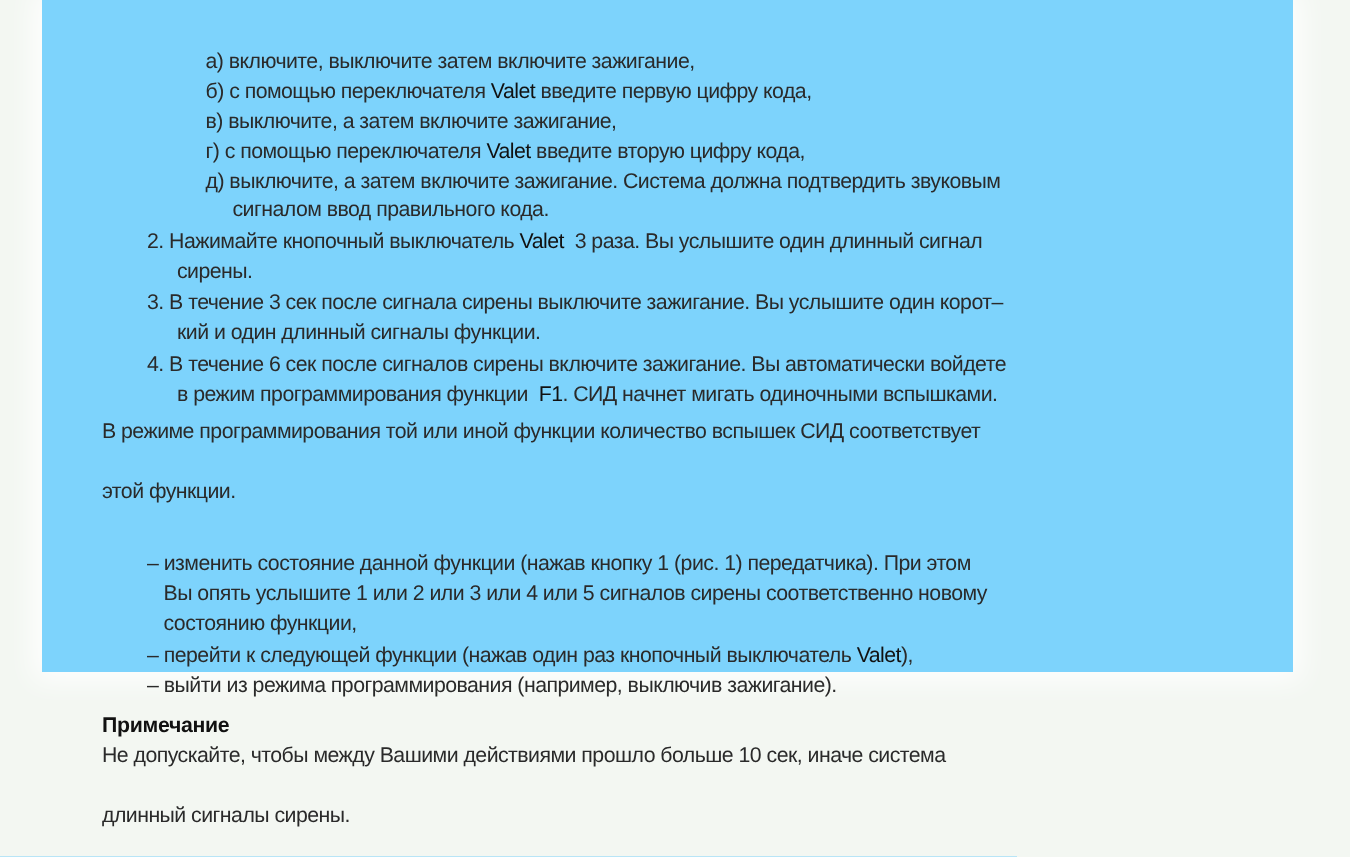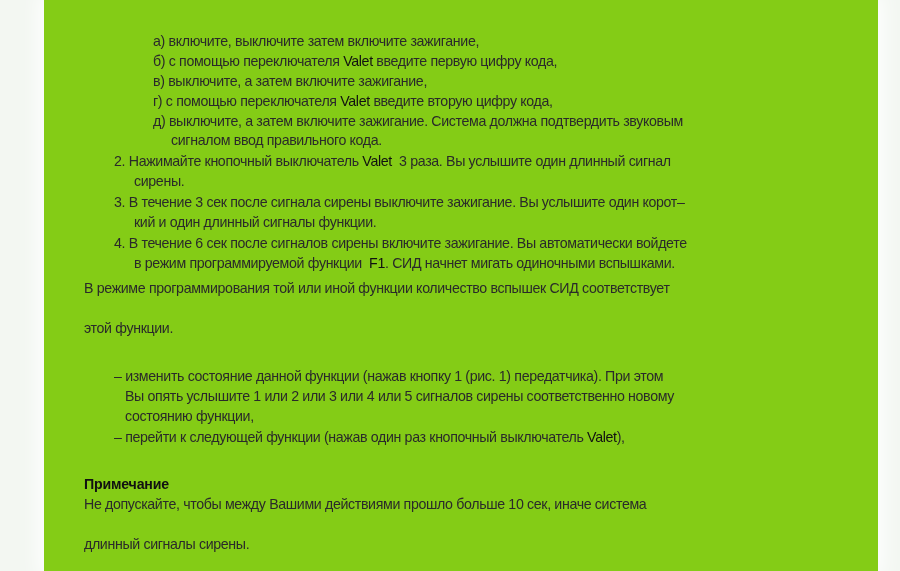--- a/index.html
+++ b/index.html
@@ -4,22 +4,22 @@
   <style>
     html, body { margin: 0; padding: 0; }
     body {
       width: 900px; height: 571px; overflow: hidden;
       background: #f3f7f2;
       font-family: "Liberation Sans", sans-serif;
       color: #2a2a2a;
       position: relative;
     }
     .page {
-      position: absolute; left: 44px; top: 0; width: 834px; height: 571px;
-      background: #84cc16;
+      position: absolute; left: 28px; top: 0; width: 834px; height: 448px;
+      background: #7dd3fc;
       box-shadow: 0 0 18px 6px rgba(255,255,255,0.9);
     }
     .line {
       position: absolute; white-space: nowrap;
       font-size: 14.2px; line-height: 18px;
       letter-spacing: -0.35px;
       transform-origin: left top;
     }
     .b { font-weight: normal; color: #111; }
     .h { font-weight: bold; color: #111; letter-spacing: -0.2px; }
@@ -57,31 +57,34 @@
   <div class="line" style="left:70px;top:193px">
     <span>3. </span><span>В течение 3 сек после сигнала сирены выключите зажигание. Вы услышите один корот–</span>
   </div>
   <div class="line" style="left:90px;top:213px">
     <span>кий и один длинный сигналы функции.</span>
   </div>
   <div class="line" style="left:70px;top:234px">
     <span>4. </span><span>В течение 6 сек после сигналов сирены включите зажигание. Вы автоматически войдете</span>
   </div>
   <div class="line" style="left:90px;top:254px">
-    <span style="white-space:pre">в режим программируемой функции  </span><span class="b">F1</span><span>. СИД начнет мигать одиночными вспышками.</span>
+    <span style="white-space:pre">в режим программирования функции  </span><span class="b">F1</span><span>. СИД начнет мигать одиночными вспышками.</span>
   </div>
 
   <div class="line" style="left:40px;top:279px">В режиме программирования той или иной функции количество вспышек СИД соответствует</div>
   <div class="line" style="left:40px;top:319px">этой функции.</div>
 
   <div class="line" style="left:70px;top:367px">
     <span>– </span><span>изменить состояние данной функции (нажав кнопку 1 (рис. 1) передатчика). При этом</span>
   </div>
   <div class="line" style="left:81px;top:387px">Вы опять услышите 1 или 2 или 3 или 4 или 5 сигналов сирены соответственно новому</div>
   <div class="line" style="left:81px;top:407px">состоянию функции,</div>
   <div class="line" style="left:70px;top:428px">
     <span>– </span><span>перейти к следующей функции (нажав один раз кнопочный выключатель </span><span class="b">Valet</span><span>),</span>
   </div>
+  <div class="line" style="left:70px;top:448px">
+    <span>– </span><span>выйти из режима программирования (например, выключив зажигание).</span>
+  </div>
 
   <div class="line h" style="left:40px;top:475px">Примечание</div>
   <div class="line" style="left:40px;top:495px">Не допускайте, чтобы между Вашими действиями прошло больше 10 сек, иначе система</div>
   <div class="line" style="left:40px;top:535px">длинный сигналы сирены.</div>
 </div>
 
 </body></html>

